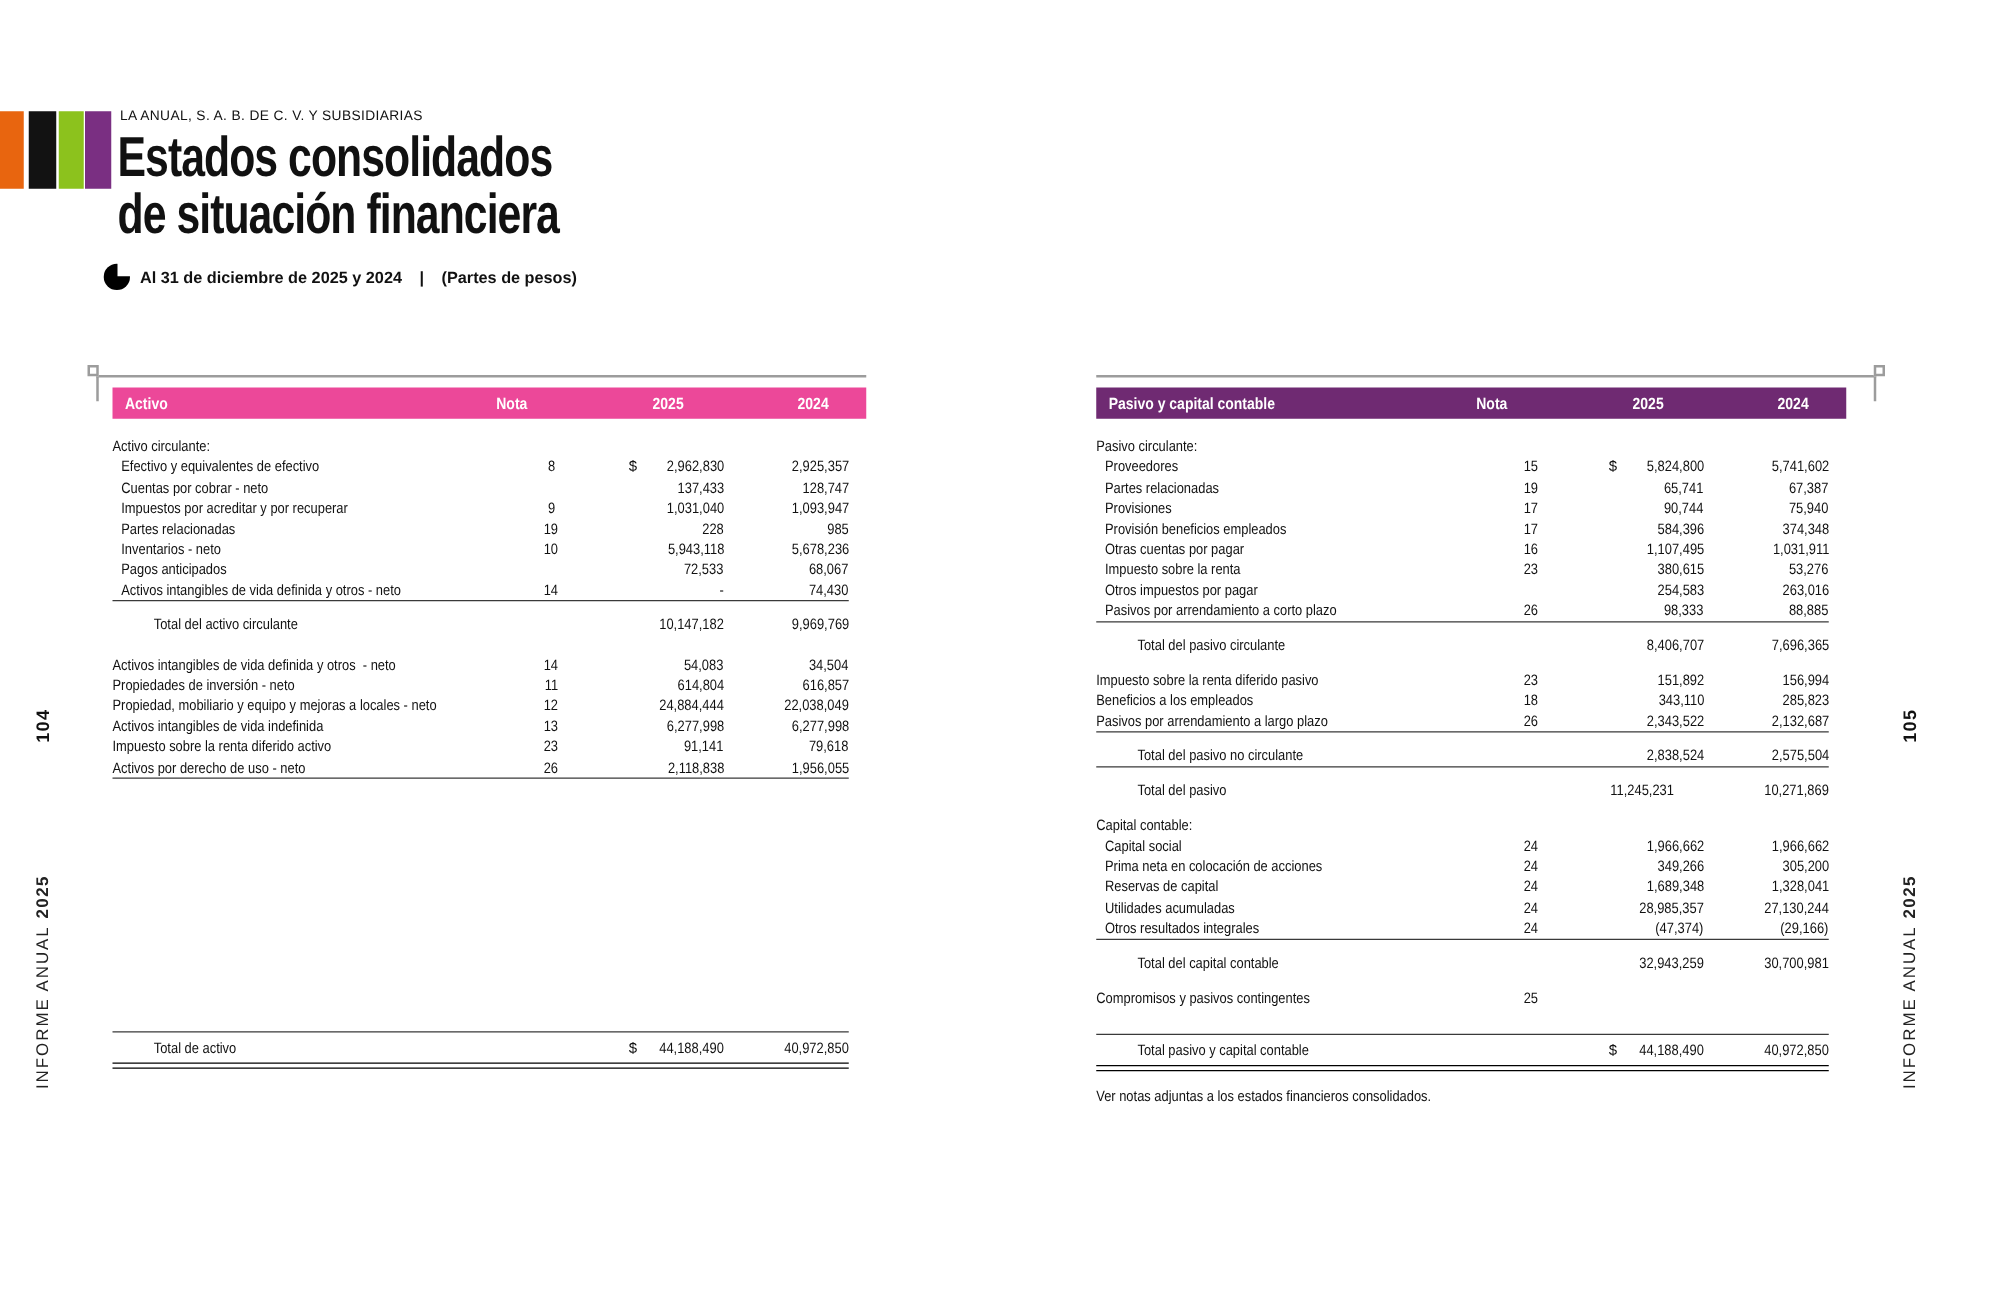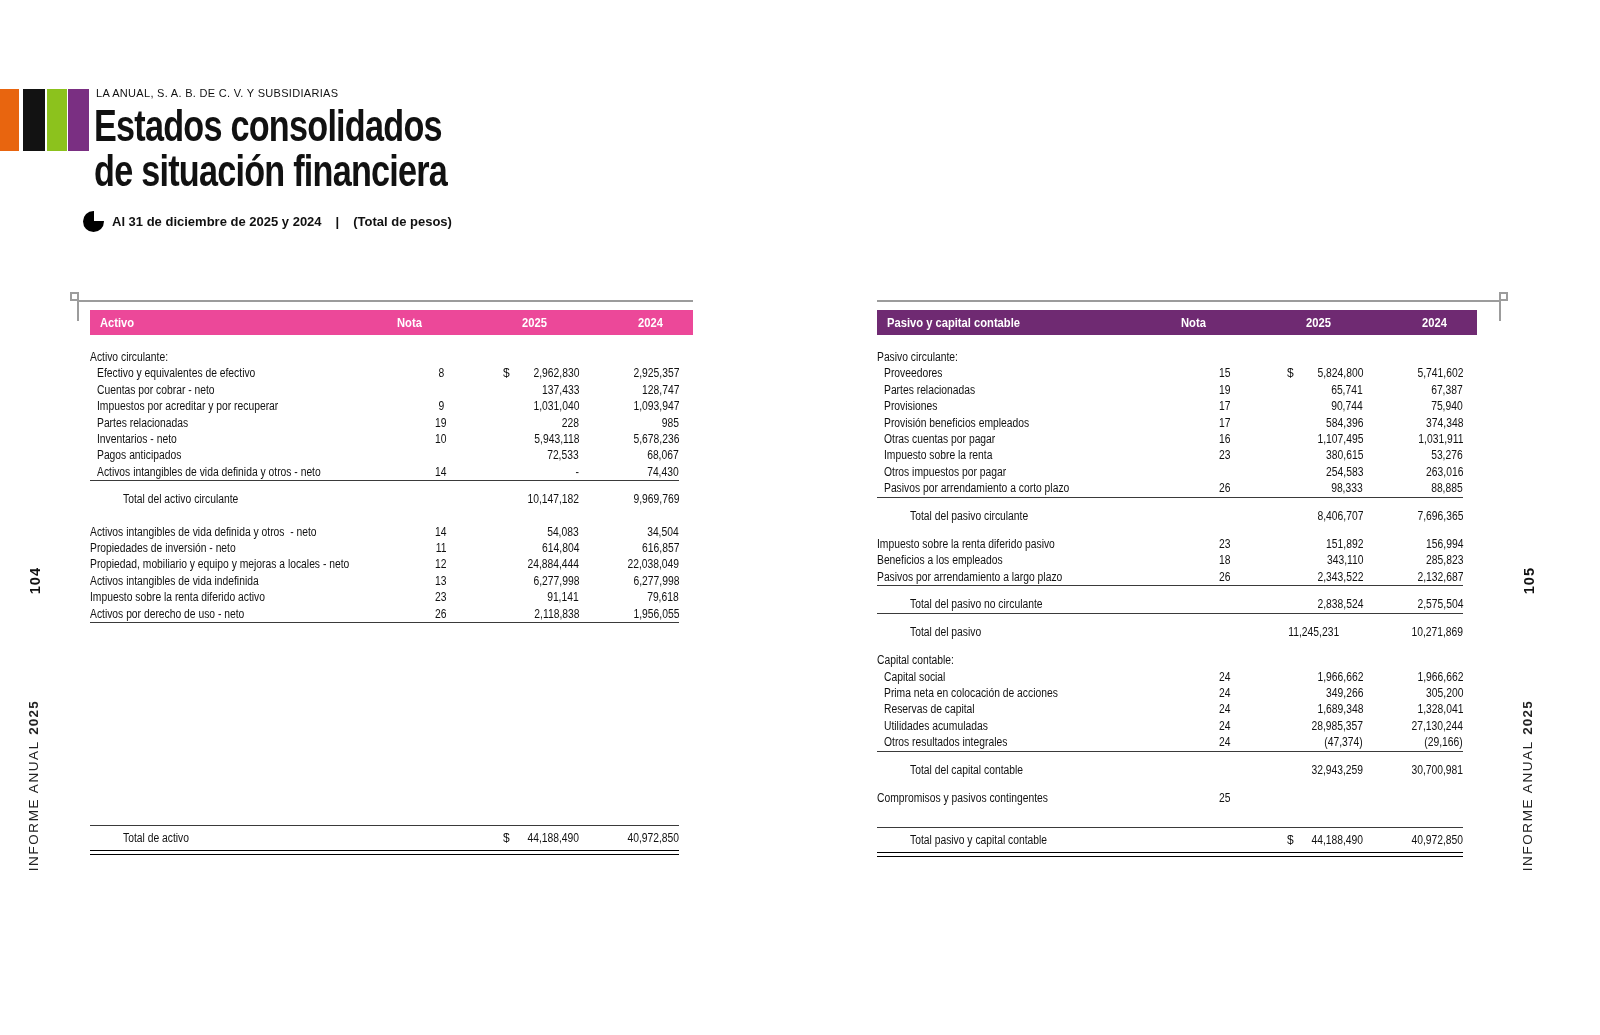--- a/index.html
+++ b/index.html
@@ -97,21 +97,21 @@
   </div>
   <div class="company">LA ANUAL, S. A. B. DE C. V. Y SUBSIDIARIAS</div>
   <div class="title">
     <div>Estados consolidados</div>
     <div>de situación financiera</div>
   </div>
   <div class="subtitle">
     <span class="disc"></span>
     <span class="st">Al 31 de diciembre de 2025 y 2024</span>
     <span class="st sep">|</span>
-    <span class="st">(Total de pesos)</span>
+    <span class="st">(Partes de pesos)</span>
   </div>
 
   <div class="vside pn" id="pn-left">104</div>
   <div class="vside ia" id="ia-left"><span>INFORME ANUAL</span>&nbsp;<b>2025</b></div>
   <div class="vside pn" id="pn-right">105</div>
   <div class="vside ia" id="ia-right"><span>INFORME ANUAL</span>&nbsp;<b>2025</b></div>
 
   <div class="fin-table" id="tbl-left">
     <div class="topline"></div>
     <div class="cv"></div>
@@ -375,15 +375,16 @@
     </div>
         <div class="rule-line" style="margin-top: 21px;"></div>
         <div class="trow ind2" style="margin-top: 4px;">
       <span class="c-label"><span class="cond o-l t">Total pasivo y capital contable</span></span>
       <span class="c-nota"><span class="cond o-c t"></span></span>
       <span class="c-25"><span class="dollar">$</span><span class="cond o-r t">44,188,490</span></span>
       <span class="c-24"><span class="cond o-r t">40,972,850</span></span>
     </div>
         <div class="dbl-rule"></div>
       </div>
+    <div class="footnote"><span class="cond o-l">Ver notas adjuntas a los estados financieros consolidados.</span></div>
   </div>
 
 </div>
 
 </body></html>

